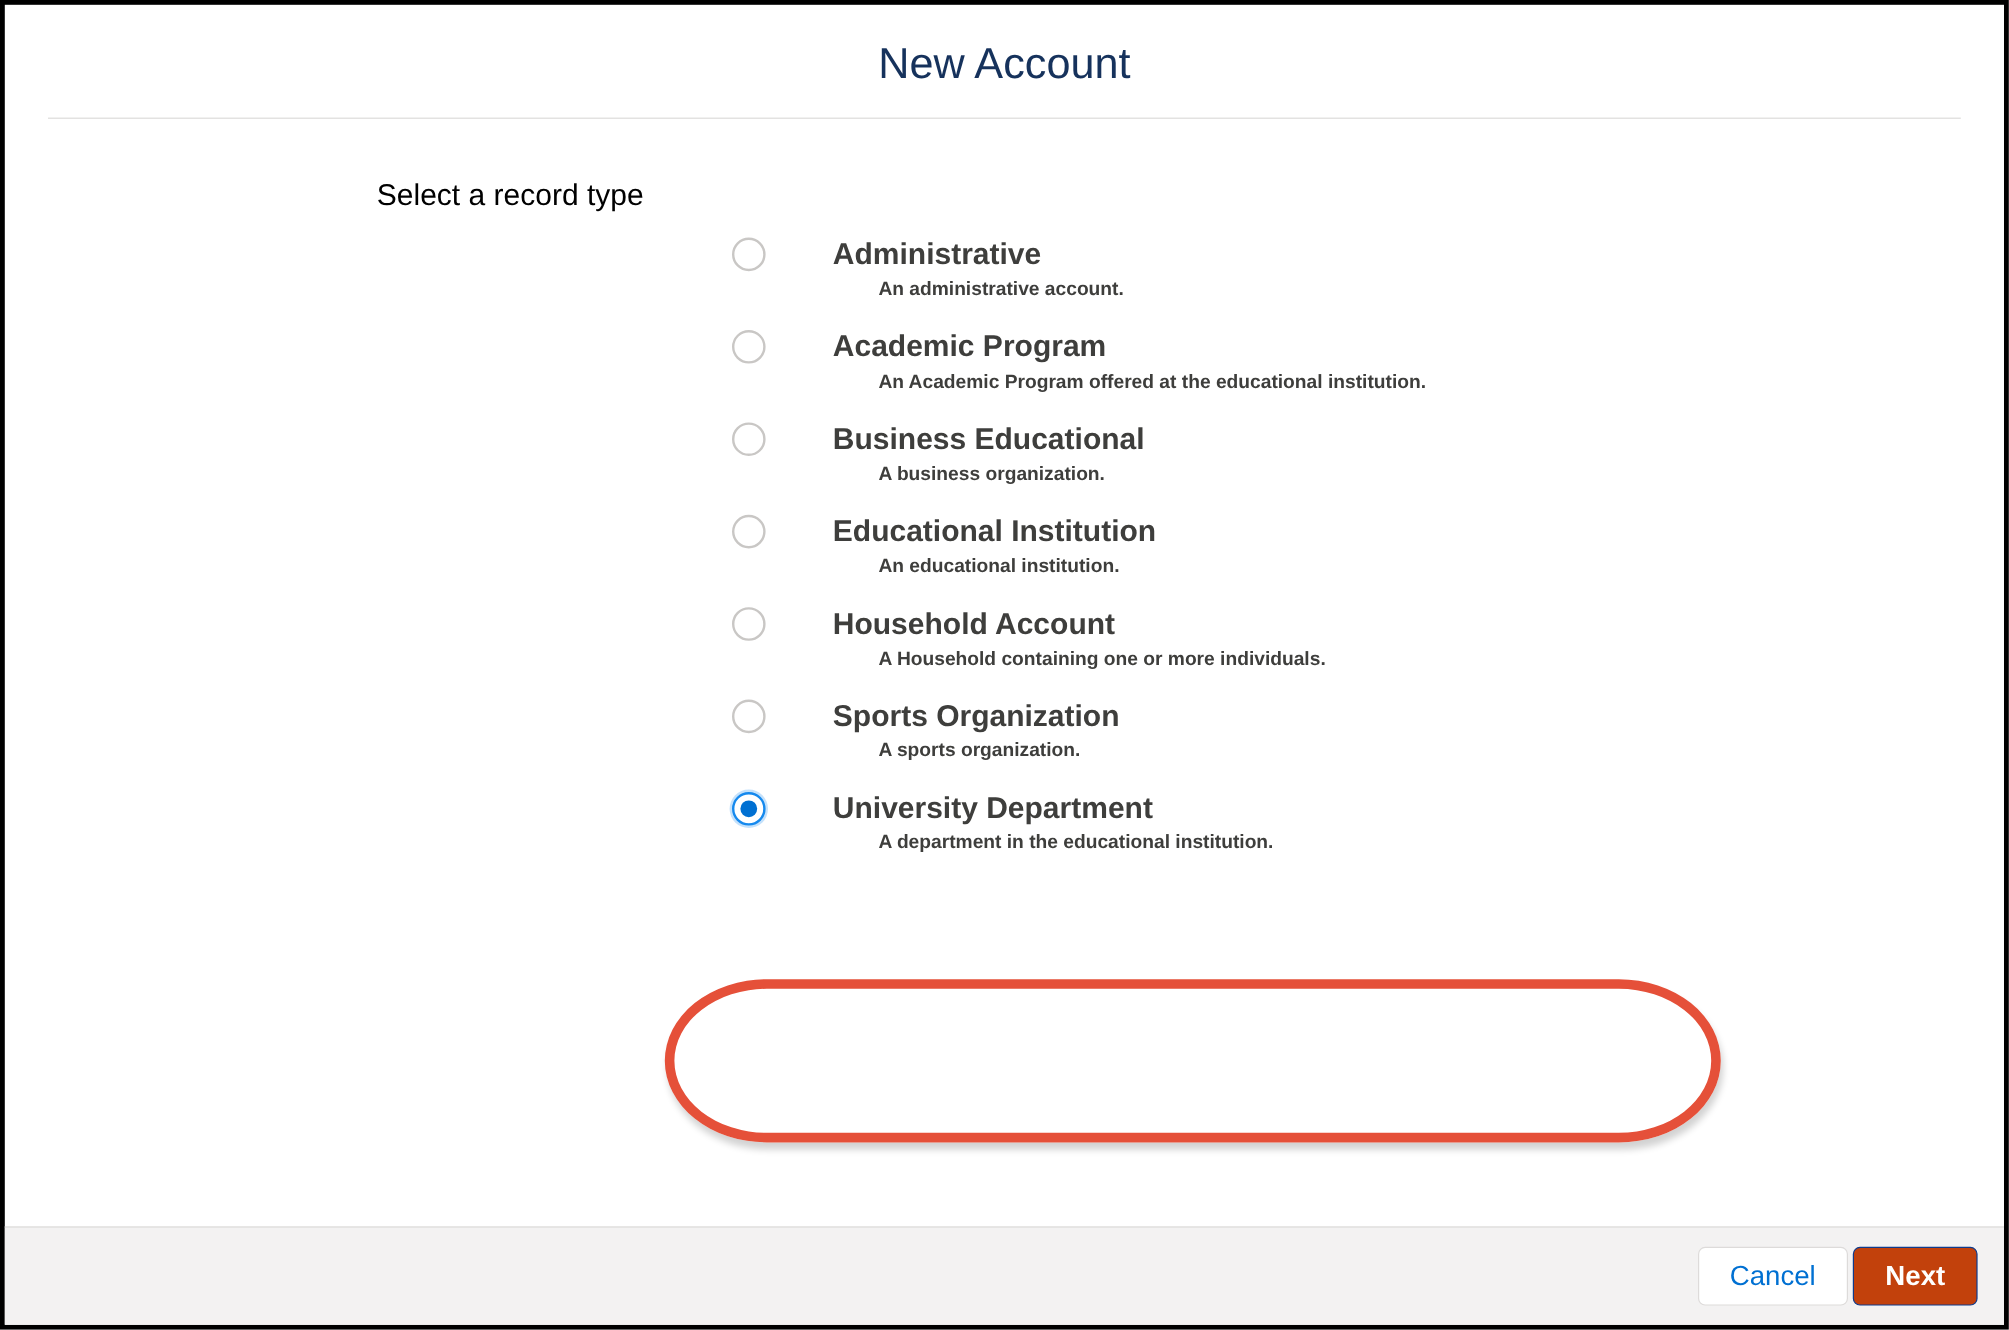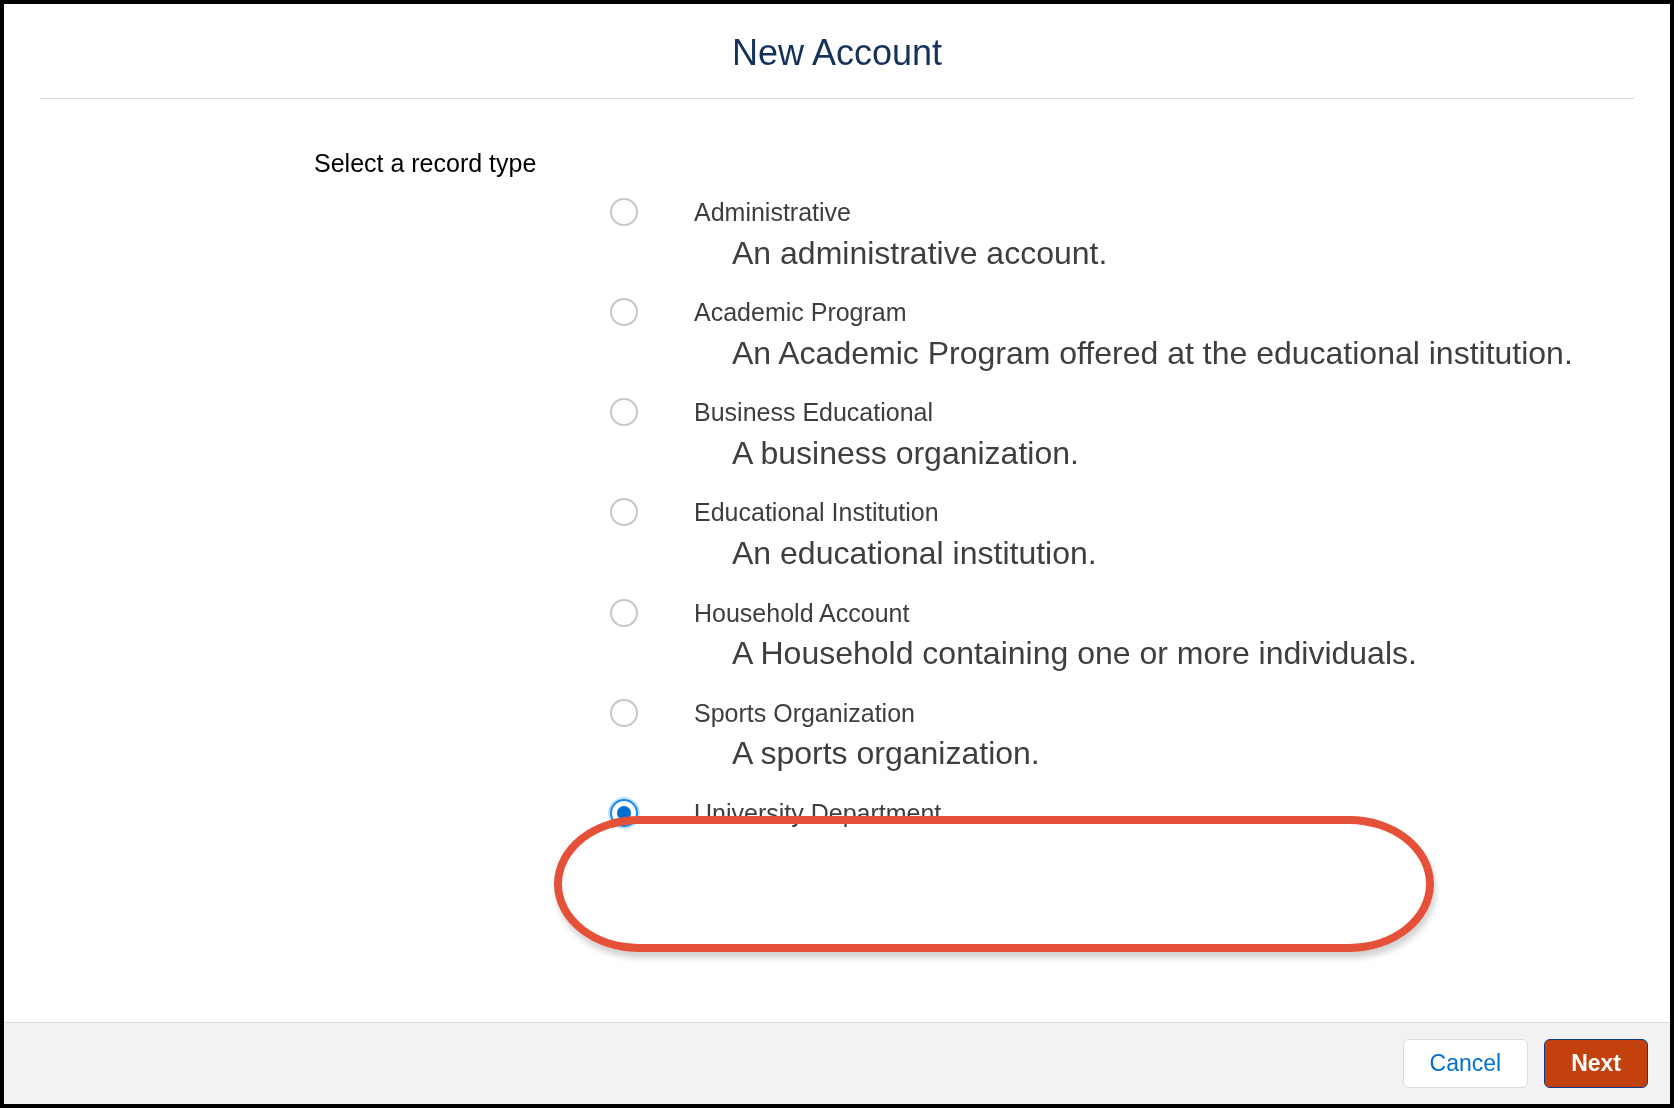--- a/index.html
+++ b/index.html
@@ -44,20 +44,21 @@
     }
     .options {
       padding-left: 296px;
       padding-top: 2px;
     }
     .option {
       display: flex;
       align-items: flex-start;
       gap: 56px;
       padding: 8px 0 12px;
+      font-weight: bold;
     }
     .radio {
       width: 28px;
       height: 28px;
       border: 2px solid #c9c7c5;
       border-radius: 50%;
       flex: 0 0 auto;
       margin-top: 2px;
       background: #fff;
       position: relative;
@@ -75,21 +76,21 @@
       top: 50%; left: 50%;
       transform: translate(-50%, -50%);
     }
     .opt-text { display: flex; flex-direction: column; }
     .opt-title {
       font-size: 25px;
       color: #3e3e3c;
       line-height: 1.35;
     }
     .opt-desc {
-      font-size: 32px;
+      font-size: 16px;
       color: #3e3e3c;
       padding-left: 38px;
       line-height: 1.45;
     }
     .highlight {
       position: absolute;
       border: 8px solid #e55039;
       border-radius: 100px / 80px;
       width: 880px;
       height: 136px;
@@ -97,21 +98,21 @@
       top: 812px;
       pointer-events: none;
       box-shadow: 2px 6px 6px rgba(0,0,0,0.18);
     }
     .footer {
       background: #f3f2f2;
       border-top: 1px solid #dddbda;
       padding: 16px 22px;
       display: flex;
       justify-content: flex-end;
-      gap: 16px;
+      gap: 4px;
     }
     .btn {
       font-size: 23px;
       padding: 10px 26px;
       border-radius: 6px;
       border: 1px solid #dddbda;
       cursor: pointer;
     }
     .btn-neutral {
       background: #fff;
@@ -183,20 +184,21 @@
         <div class="opt-text">
           <span class="opt-title">Sports Organization</span>
           <span class="opt-desc">A sports organization.</span>
         </div>
       </div>
 
       <div class="option">
         <span class="radio selected"></span>
         <div class="opt-text">
           <span class="opt-title">University Department</span>
+          <span class="opt-desc">A department in the educational institution.</span>
         </div>
       </div>
 
     </div>
   </div>
 
   <div class="highlight"></div>
 
   <div class="footer">
     <button class="btn btn-neutral">Cancel</button>

